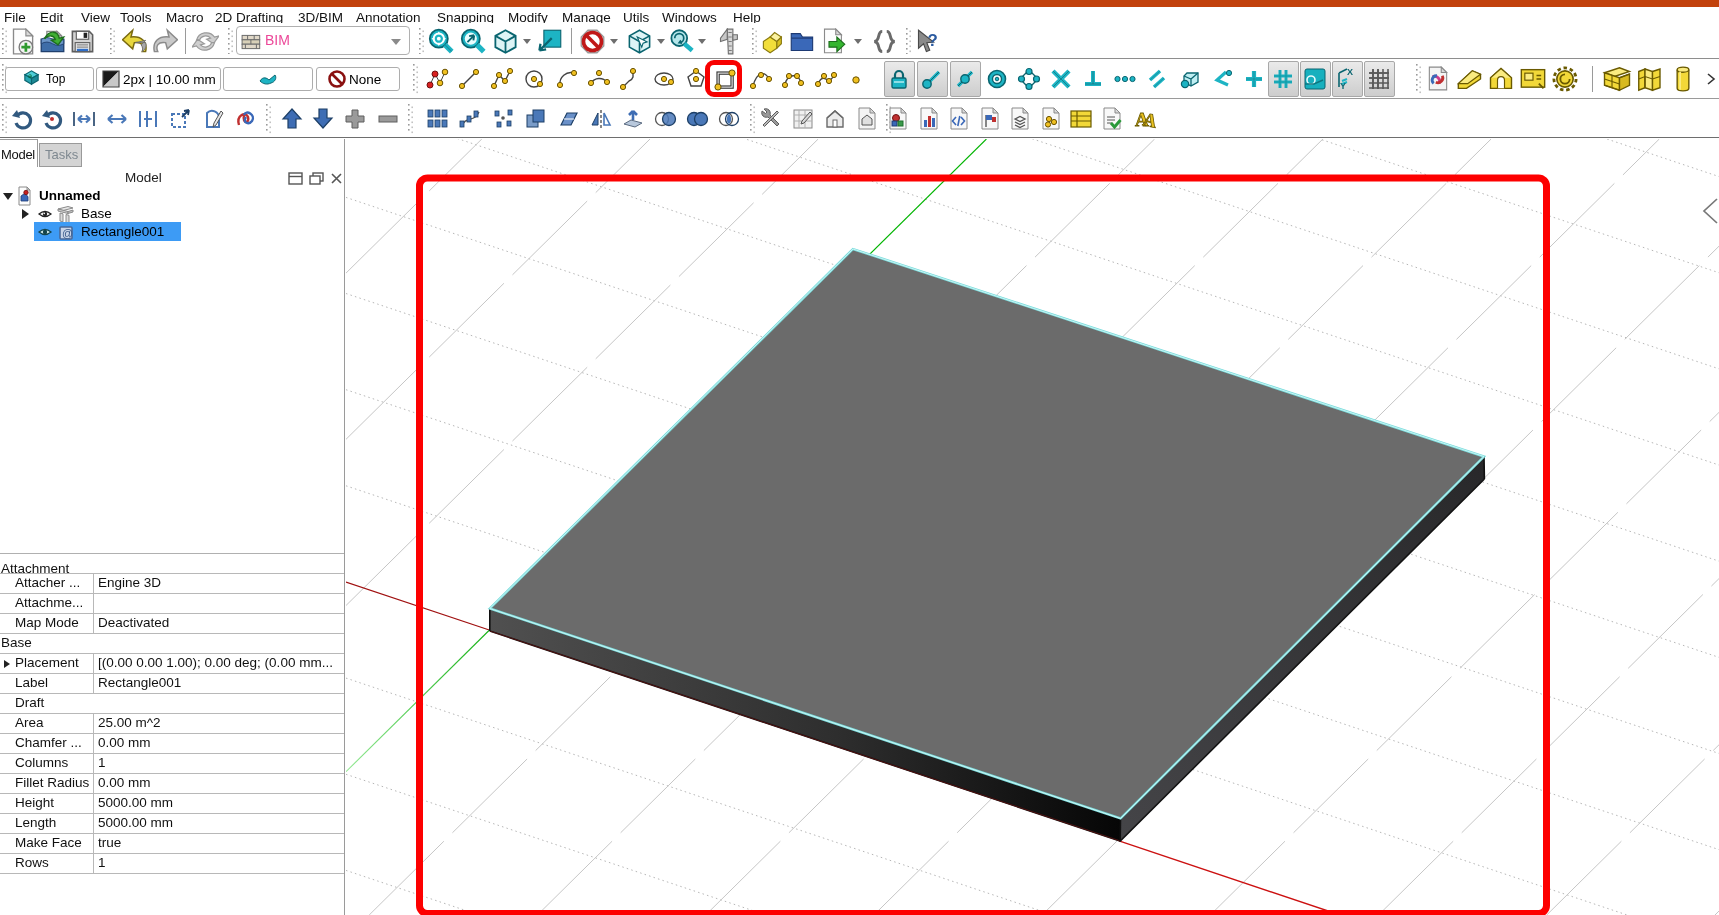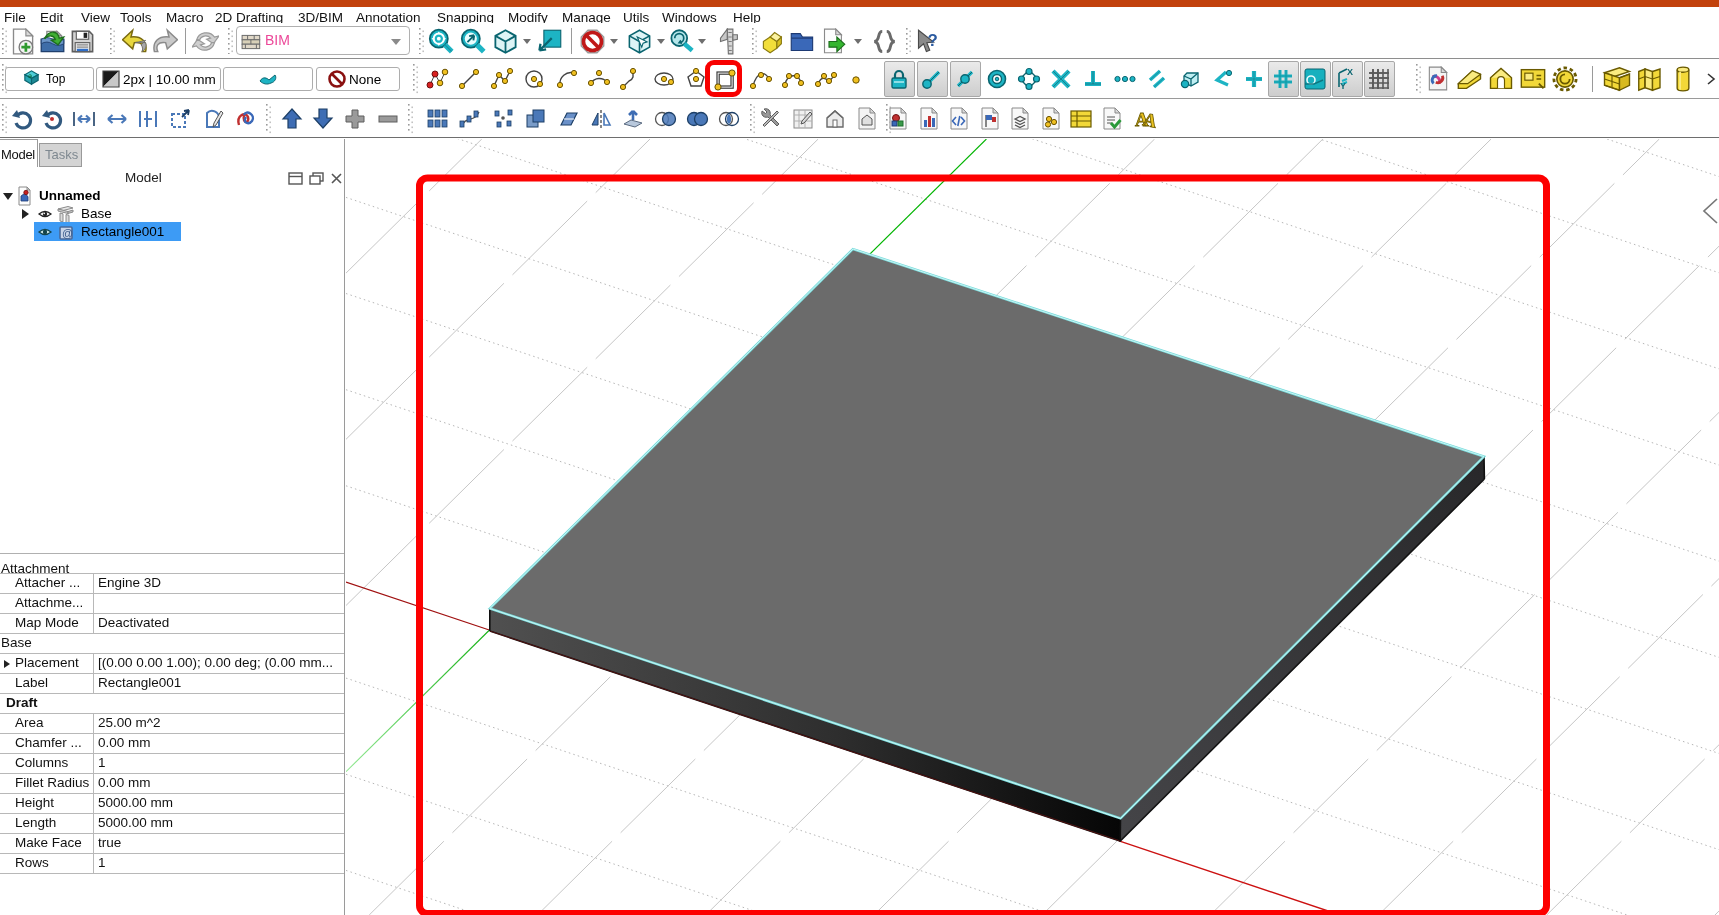--- a/index.html
+++ b/index.html
@@ -1028,21 +1028,21 @@
     <div class="prop" style="position:absolute;left:98px;top:516px;width:245px;overflow:hidden;white-space:nowrap">[(0.00 0.00 1.00); 0.00 deg; (0.00 mm...</div>
     <div style="position:absolute;left:93px;top:514px;width:1px;height:20px;background:#b8b8b8"></div>
     <svg style="position:absolute;left:3px;top:520px" width="8" height="10" viewBox="0 0 8 10">
       <path d="M1 1 L7 5 L1 9 Z" fill="#222"></path>
     </svg>
     <div style="position:absolute;left:0;top:534px;width:344px;height:1px;background:#b8b8b8"></div>
     <div class="prop" style="position:absolute;left:15px;top:536px">Label</div>
     <div class="prop" style="position:absolute;left:98px;top:536px;width:245px;overflow:hidden;white-space:nowrap">Rectangle001</div>
     <div style="position:absolute;left:93px;top:534px;width:1px;height:20px;background:#b8b8b8"></div>
     <div style="position:absolute;left:0;top:554px;width:344px;height:1px;background:#b8b8b8"></div>
-    <div class="prop" style="position:absolute;left:6px;top:556px;font-weight:bold">Draft</div>
+    <div class="prop" style="position:absolute;left:15px;top:556px;font-weight:normal">Draft</div>
     <div style="position:absolute;left:0;top:574px;width:344px;height:1px;background:#b8b8b8"></div>
     <div class="prop" style="position:absolute;left:15px;top:576px">Area</div>
     <div class="prop" style="position:absolute;left:98px;top:576px;width:245px;overflow:hidden;white-space:nowrap">25.00 m^2</div>
     <div style="position:absolute;left:93px;top:574px;width:1px;height:20px;background:#b8b8b8"></div>
     <div style="position:absolute;left:0;top:594px;width:344px;height:1px;background:#b8b8b8"></div>
     <div class="prop" style="position:absolute;left:15px;top:596px">Chamfer ...</div>
     <div class="prop" style="position:absolute;left:98px;top:596px;width:245px;overflow:hidden;white-space:nowrap">0.00 mm</div>
     <div style="position:absolute;left:93px;top:594px;width:1px;height:20px;background:#b8b8b8"></div>
     <div style="position:absolute;left:0;top:614px;width:344px;height:1px;background:#b8b8b8"></div>
     <div class="prop" style="position:absolute;left:15px;top:616px">Columns</div>

